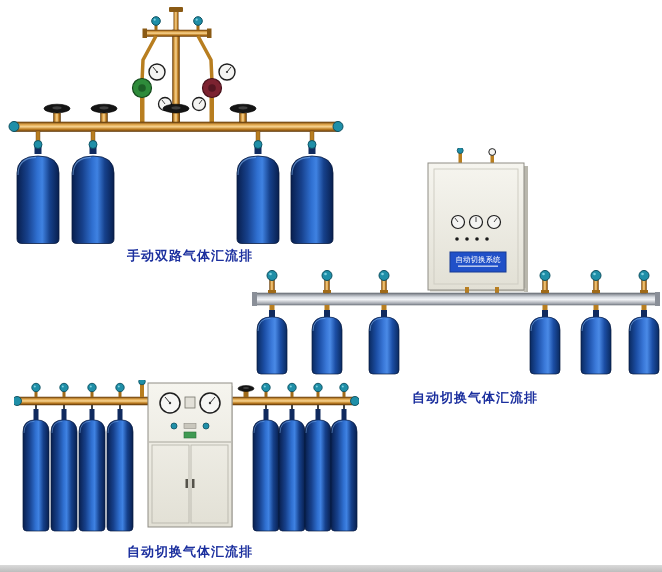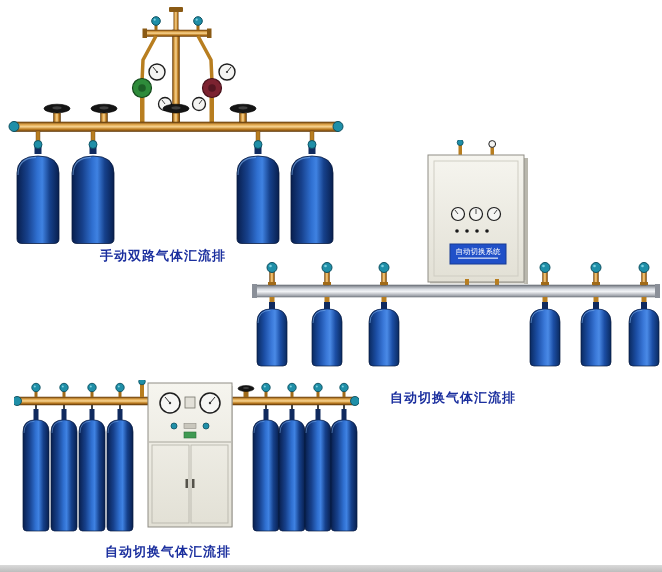--- a/index.html
+++ b/index.html
@@ -2,21 +2,21 @@
 <html><head>
 <meta charset="utf-8">
 <style>
   html,body { margin:0; padding:0; background:#ffffff; }
   .page {
     position:relative; width:662px; height:572px; background:#ffffff;
     overflow:hidden; font-family:"DejaVu Sans", sans-serif;
   }
   .figure { position:absolute; }
   .caption {
-    position:absolute; 
+    position:absolute; text-align:center;
     font-family:Liberation Mono, monospace;
     font-weight:bold; font-size:13px; letter-spacing:1px;
     color:#1b2f9e; white-space:nowrap;
   }
   .bottom-strip {
     position:absolute; left:0; top:565px; width:662px; height:7px;
     background:linear-gradient(#dadada,#bdbdbd);
   }
   svg { display:block; }
 </style>
@@ -136,21 +136,21 @@
       </g>
       <g>
         <use href="#drop1" x="32" y="125"></use>
         <use href="#drop1" x="87" y="125"></use>
         <use href="#drop1" x="252" y="125"></use>
         <use href="#drop1" x="306" y="125"></use>
       </g>
     </svg>
   </div>
 
-  <div class="figure" style="left:252px; top:140px;">
+  <div class="figure" style="left:252px; top:148px;">
     <svg width="408" height="235" viewBox="0 0 408 235">
       <defs>
         <linearGradient id="cylG2" x1="0" y1="0" x2="1" y2="0">
           <stop offset="0" stop-color="#0a2a60"></stop>
             <stop offset="0.25" stop-color="#1c4fa6"></stop>
           <stop offset="0.48" stop-color="#3a78d8"></stop>
             <stop offset="0.6" stop-color="#4a8ae6"></stop>
           <stop offset="0.78" stop-color="#1c4fa6"></stop>
             <stop offset="1" stop-color="#0a2a60"></stop>
         </linearGradient>

